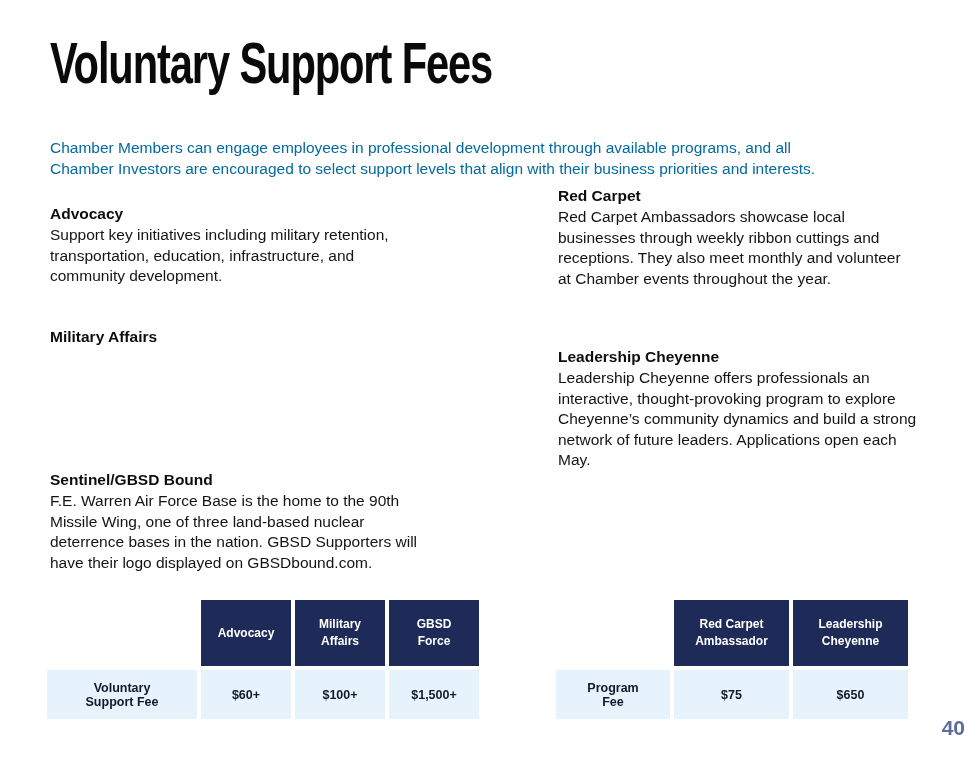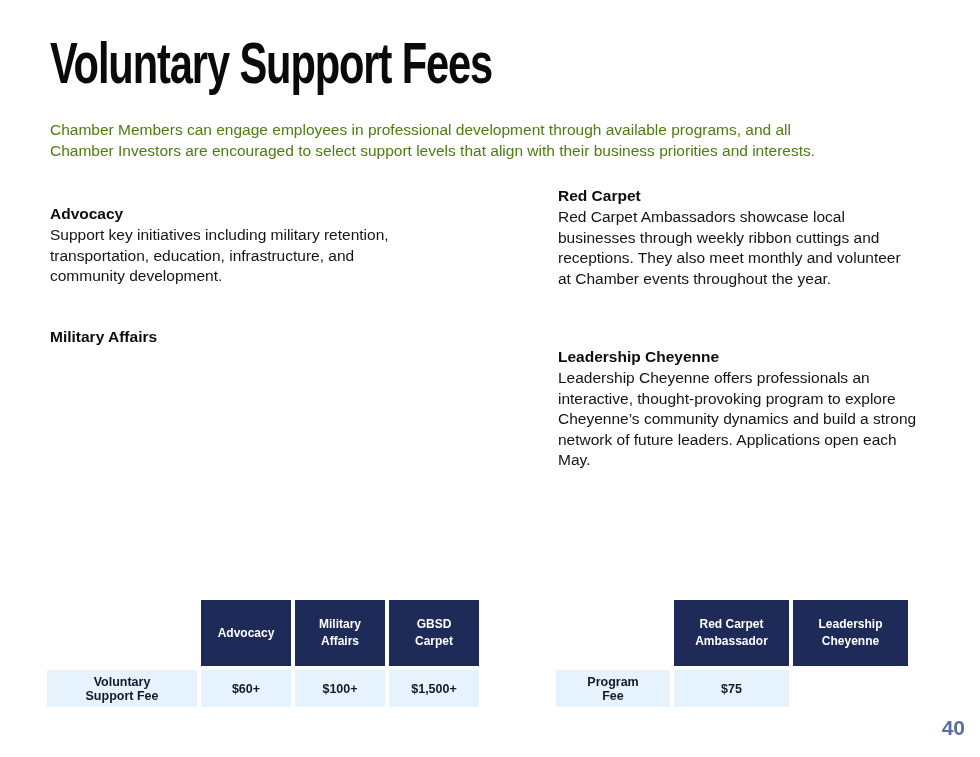--- a/index.html
+++ b/index.html
@@ -33,25 +33,25 @@
     white-space: nowrap;
   }
   .page-title .squeeze {
     display: inline-block;
     transform: scaleX(0.73);
     transform-origin: left center;
   }
   .intro {
     position: absolute;
     left: 50px;
-    top: 119px;
+    top: 137px;
     width: 795px;
     font-size: 15.5px;
     line-height: 21px;
-    color: #4d7c0f;
+    color: #0369a1;
   }
   .section {
     position: absolute;
     font-size: 15.5px;
     line-height: 20.5px;
     color: #141414;
   }
   .section h3 {
     font-size: 15.5px;
     line-height: 21px;
@@ -85,21 +85,21 @@
     color: #ffffff;
     font-weight: bold;
     font-size: 12px;
     line-height: 1.4;
     height: 66px;
     padding: 0 12px;
   }
   .ft-spacer { background: transparent; height: 66px; }
   .ft-label, .ft-value {
     background: var(--light-blue);
-    height: 37px;
+    height: 49px;
     font-weight: bold;
     font-size: 12.5px;
     color: #13182e;
     padding: 0 24px;
   }
   .w-150 { width: 150px; }
   .w-90  { width: 90px;  }
   .w-114 { width: 114px; text-align: center; }
   .w-115 { width: 115px; }
   .page-number {
@@ -122,53 +122,58 @@
 
   <div class="section sec-advocacy">
     <h3>Advocacy</h3>
     <p>Support key initiatives including military retention, transportation, education, infrastructure, and community development.</p>
   </div>
 
   <div class="section sec-military">
     <h3>Military Affairs</h3>
   </div>
 
+  <div class="section sec-sentinel">
+    <h3>Sentinel/GBSD Bound</h3>
+    <p>F.E. Warren Air Force Base is the home to the 90th Missile Wing, one of three land-based nuclear deterrence bases in the nation. GBSD Supporters will have their logo displayed on GBSDbound.com.</p>
+  </div>
 
   <div class="section sec-redcarpet">
     <h3>Red Carpet</h3>
     <p>Red Carpet Ambassadors showcase local businesses through weekly ribbon cuttings and receptions. They also meet monthly and volunteer at Chamber events throughout the year.</p>
   </div>
 
   <div class="section sec-leadership">
     <h3>Leadership Cheyenne</h3>
     <p>Leadership Cheyenne offers professionals an interactive, thought-provoking program to explore Cheyenne’s community dynamics and build a strong network of future leaders. Applications open each May.</p>
   </div>
 
   <div class="fee-table tbl-left">
     <div class="ft-row">
       <div class="ft-cell ft-spacer w-150"></div>
       <div class="ft-cell ft-head w-90">Advocacy</div>
       <div class="ft-cell ft-head w-90">Military Affairs</div>
-      <div class="ft-cell ft-head w-90">GBSD Carpet</div>
+      <div class="ft-cell ft-head w-90">GBSD Force</div>
     </div>
     <div class="ft-row">
       <div class="ft-cell ft-label w-150">Voluntary Support Fee</div>
       <div class="ft-cell ft-value w-90">$60+</div>
       <div class="ft-cell ft-value w-90">$100+</div>
       <div class="ft-cell ft-value w-90">$1,500+</div>
     </div>
   </div>
 
   <div class="fee-table tbl-right">
     <div class="ft-row">
       <div class="ft-cell ft-spacer w-114"></div>
       <div class="ft-cell ft-head w-115">Red Carpet Ambassador</div>
       <div class="ft-cell ft-head w-115">Leadership Cheyenne</div>
     </div>
     <div class="ft-row">
       <div class="ft-cell ft-label w-114">Program Fee</div>
       <div class="ft-cell ft-value w-115">$75</div>
+      <div class="ft-cell ft-value w-115">$650</div>
     </div>
   </div>
 
   <div class="page-number">40</div>
 
 </div>
 
 </body></html>

